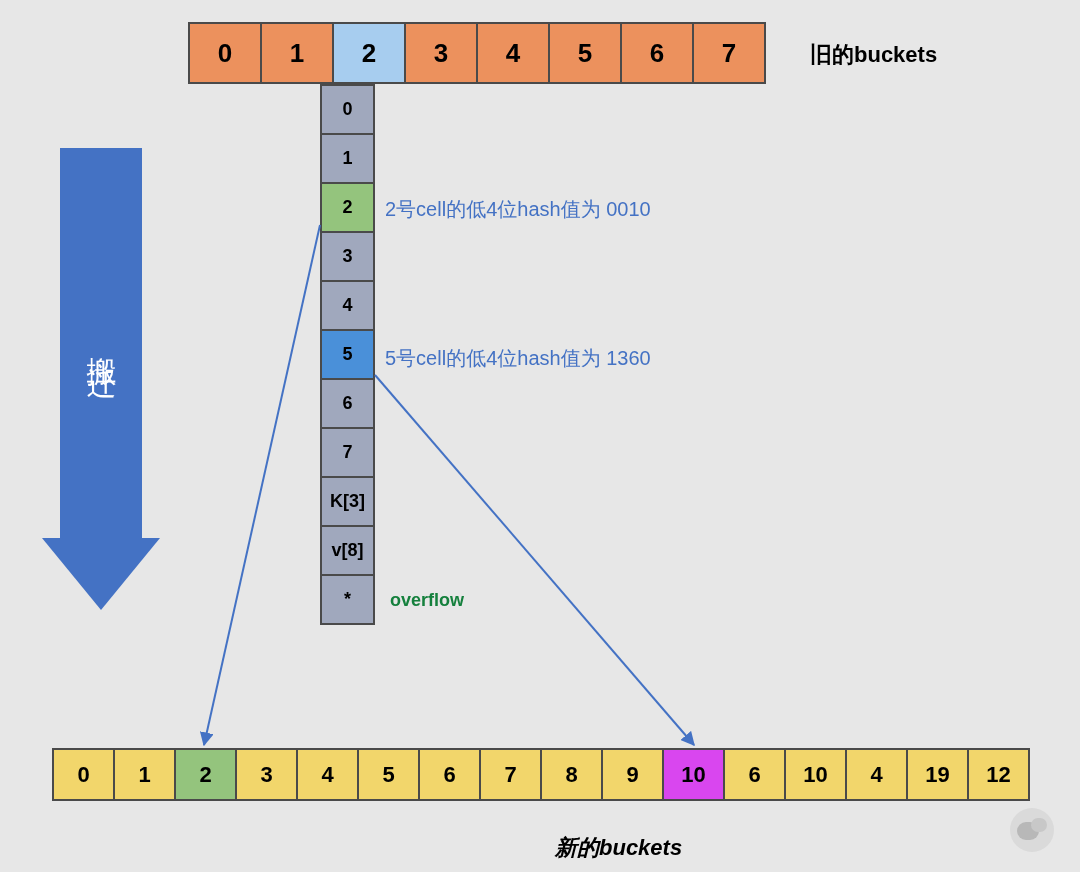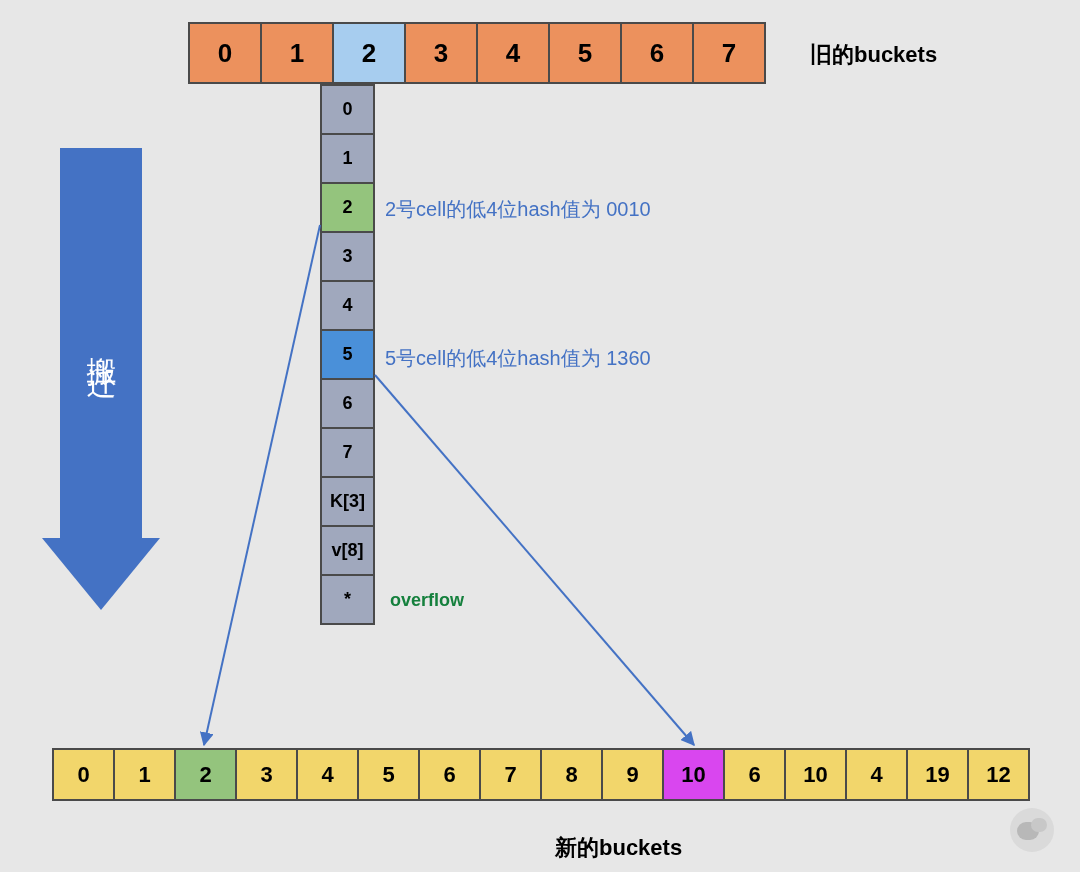--- a/index.html
+++ b/index.html
@@ -127,20 +127,21 @@
   .new-buckets .ncell:first-child { margin-left: 0; }
   .new-buckets .ncell.green { background: #94c47d; }
   .new-buckets .ncell.blue { background: #d946ef; }
   .new-label {
     position: absolute;
     top: 833px;
     left: 555px;
     font-size: 22px;
     font-weight: bold;
     color: #000;
+    font-style: italic;
   }
   svg.lines {
     position: absolute;
     top: 0; left: 0;
     pointer-events: none;
   }
   .watermark {
     position: absolute;
     bottom: 20px;
     right: 20px;

